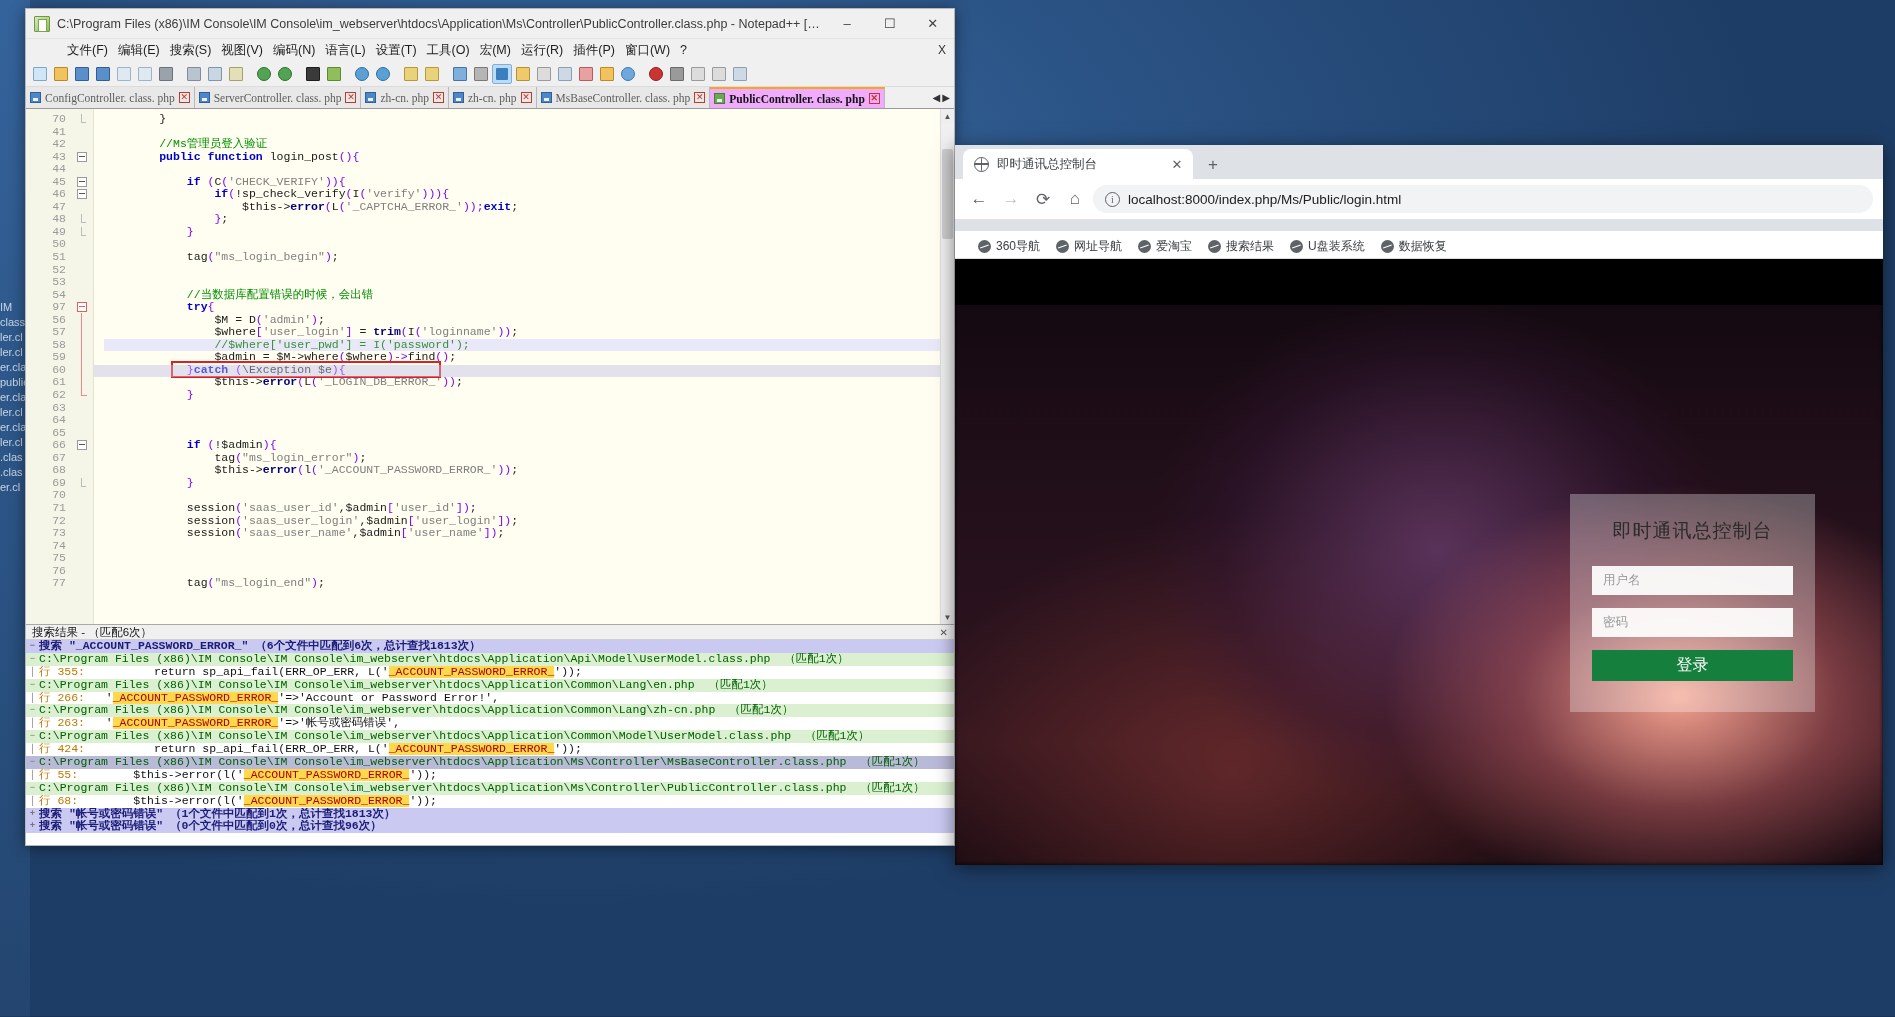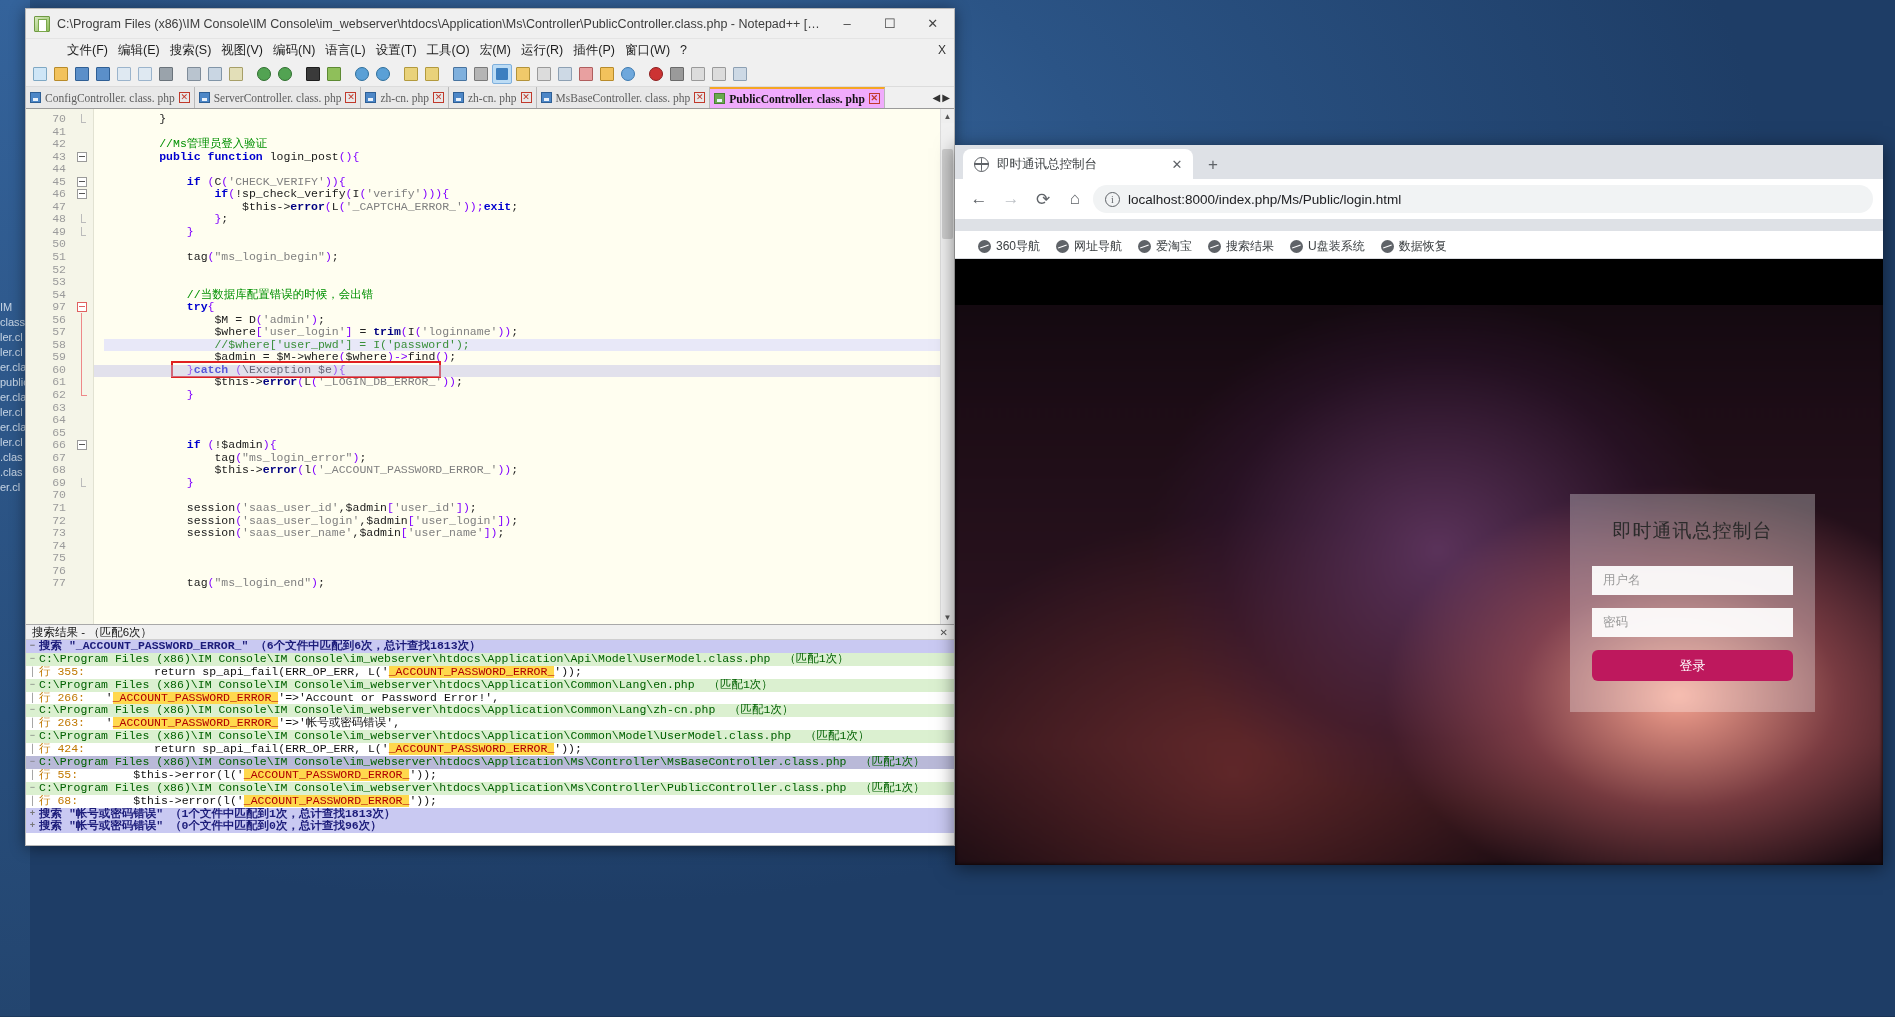--- a/index.html
+++ b/index.html
@@ -207,22 +207,22 @@
     display:flex; flex-direction:column; align-items:center;
     padding:24px 22px 0 22px;
   }
   #login-title { font-size:19px; color:#2b2b2b; margin-bottom:22px; letter-spacing:1px;}
   .loginput {
     width:100%; height:29px; background:rgba(255,255,255,.93);
     border:none; display:flex; align-items:center; padding:0 11px;
     font-size:12.5px; color:#9b9b9b; margin-bottom:13px;
   }
   #login-btn {
-    width:100%; height:31px; background:#be185d; color:#fff;
-    display:flex; align-items:center; justify-content:center; font-size:13px;border-radius:6px;
+    width:100%; height:31px; background:#15803d; color:#fff;
+    display:flex; align-items:center; justify-content:center; font-size:16px;
   }
   #taskbar-peek {
     position:absolute; left:0; bottom:0; width:1895px; height:1px; background:rgba(0,0,0,.15);
   }
 </style>
 </head>
 <body>
 
 <div id="desktop">
   <div id="desktop-left-strip"></div>

